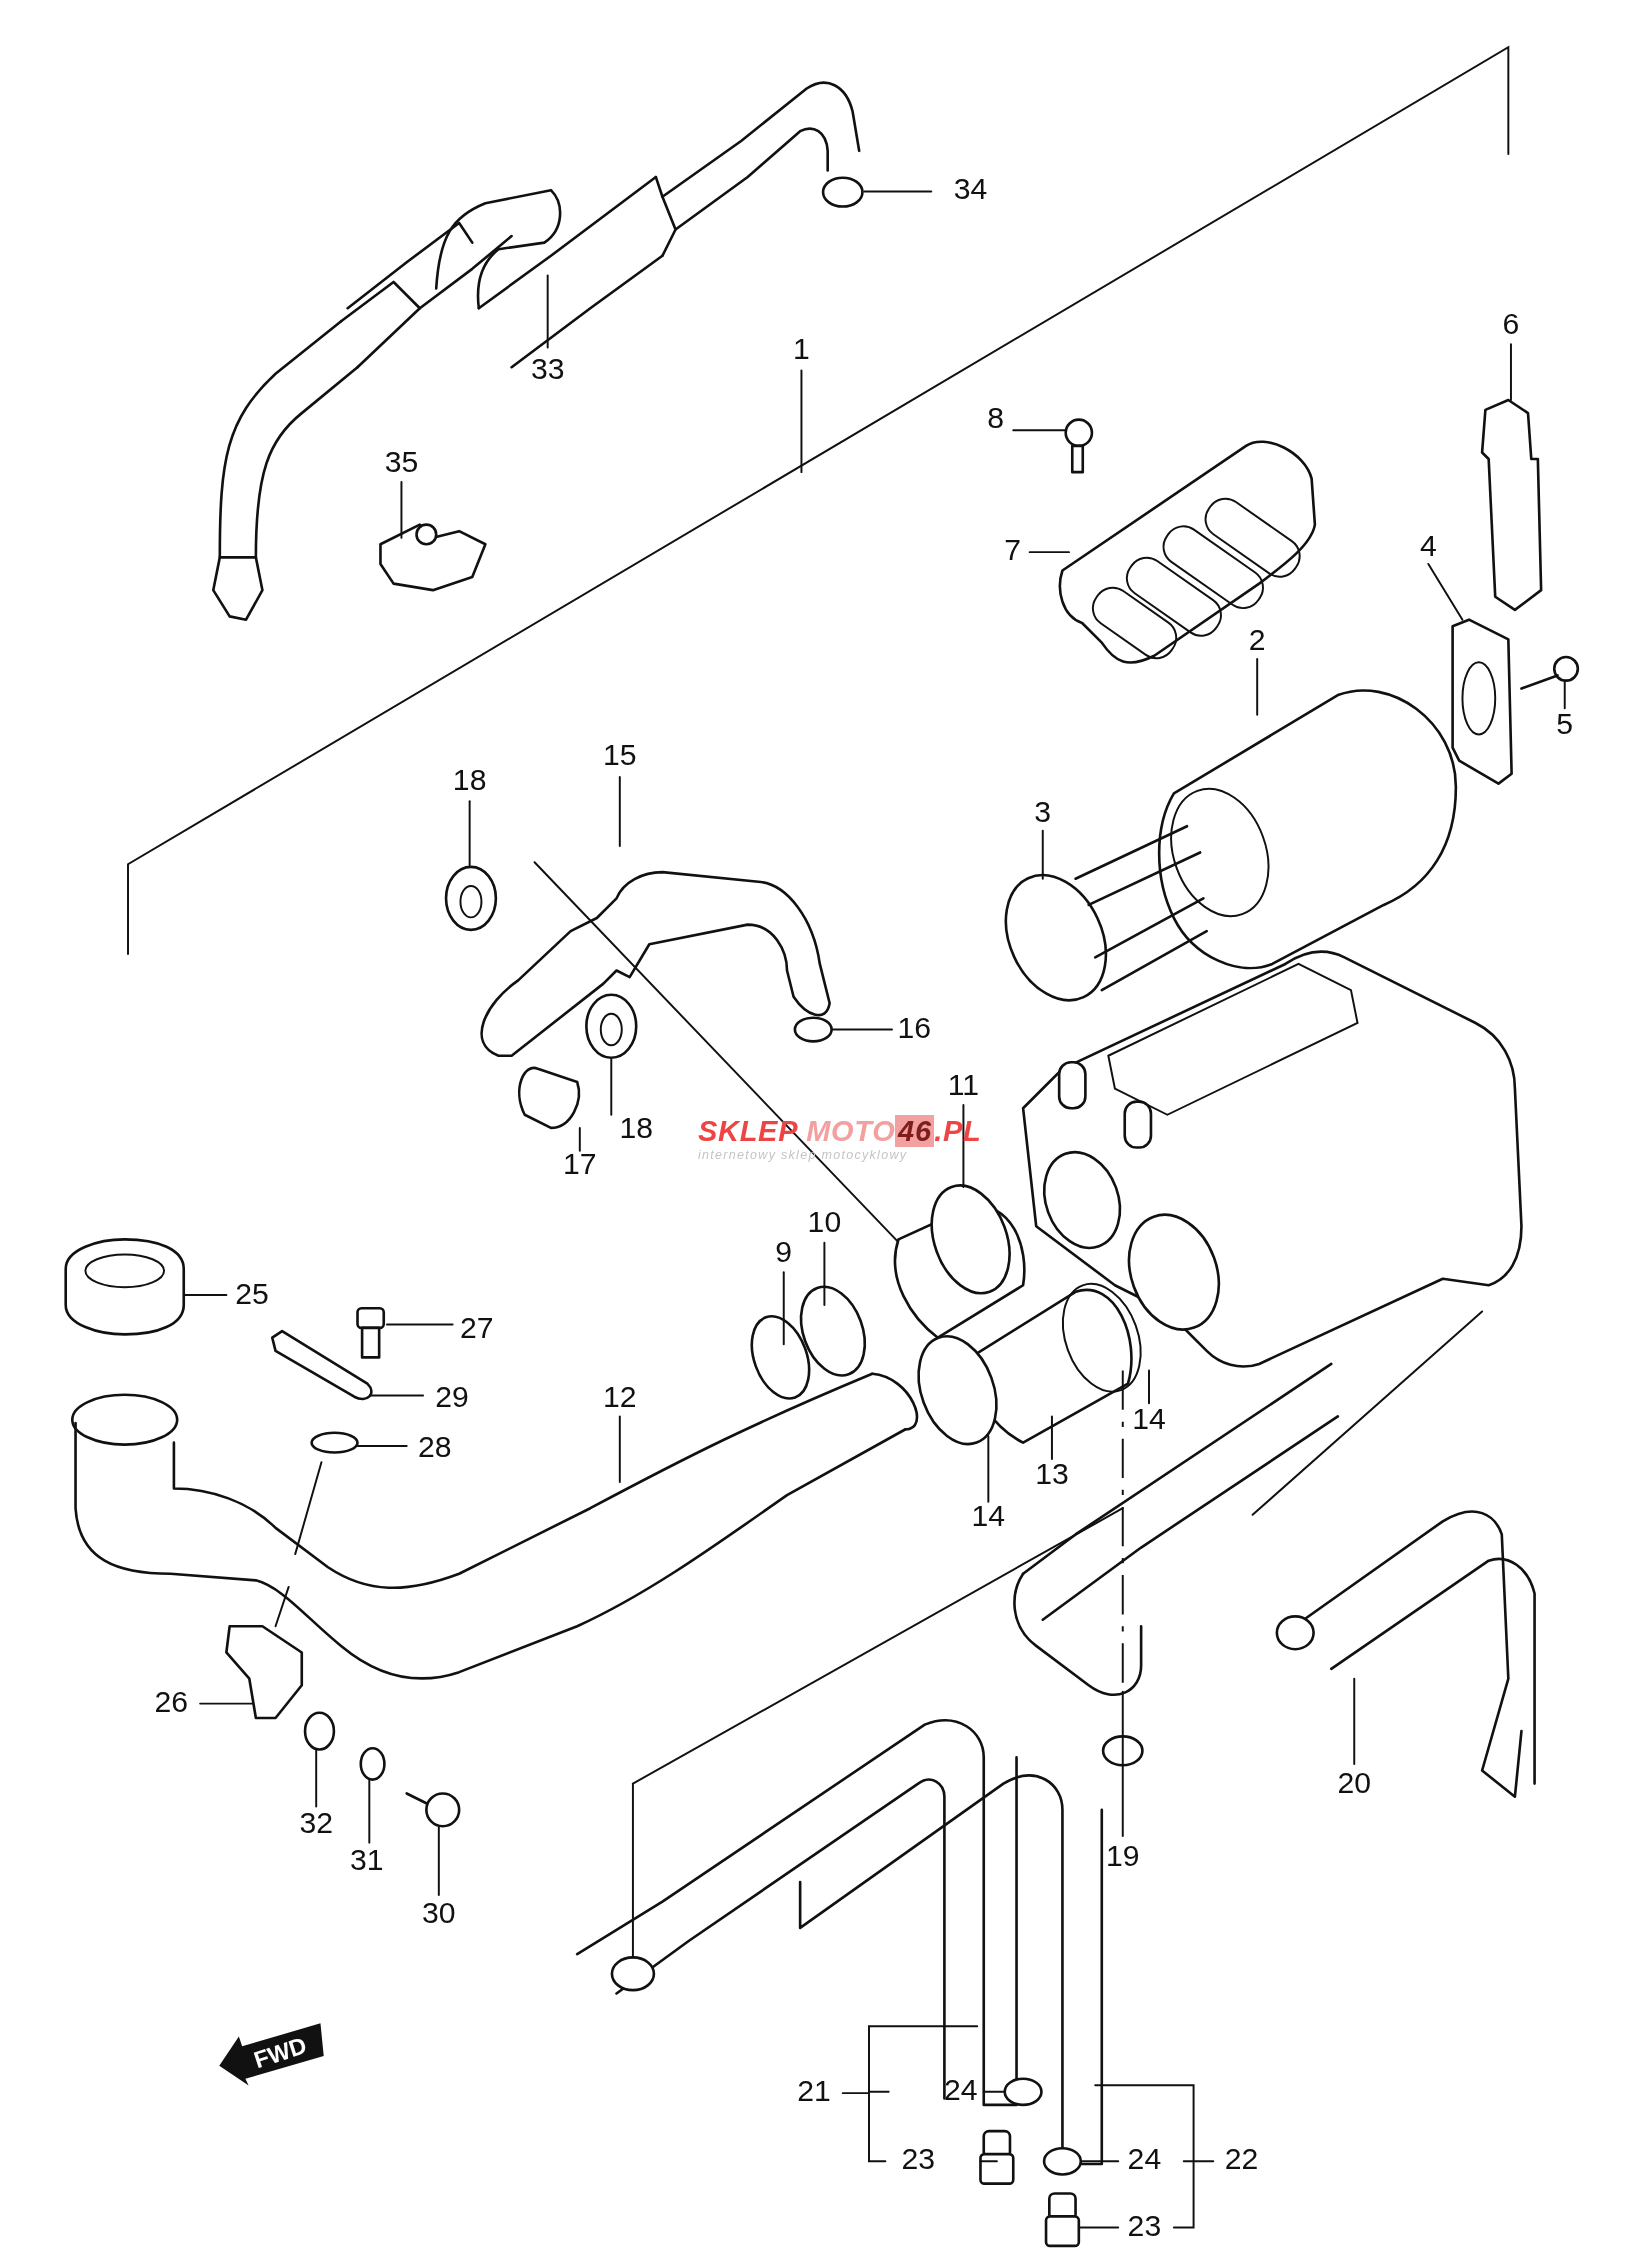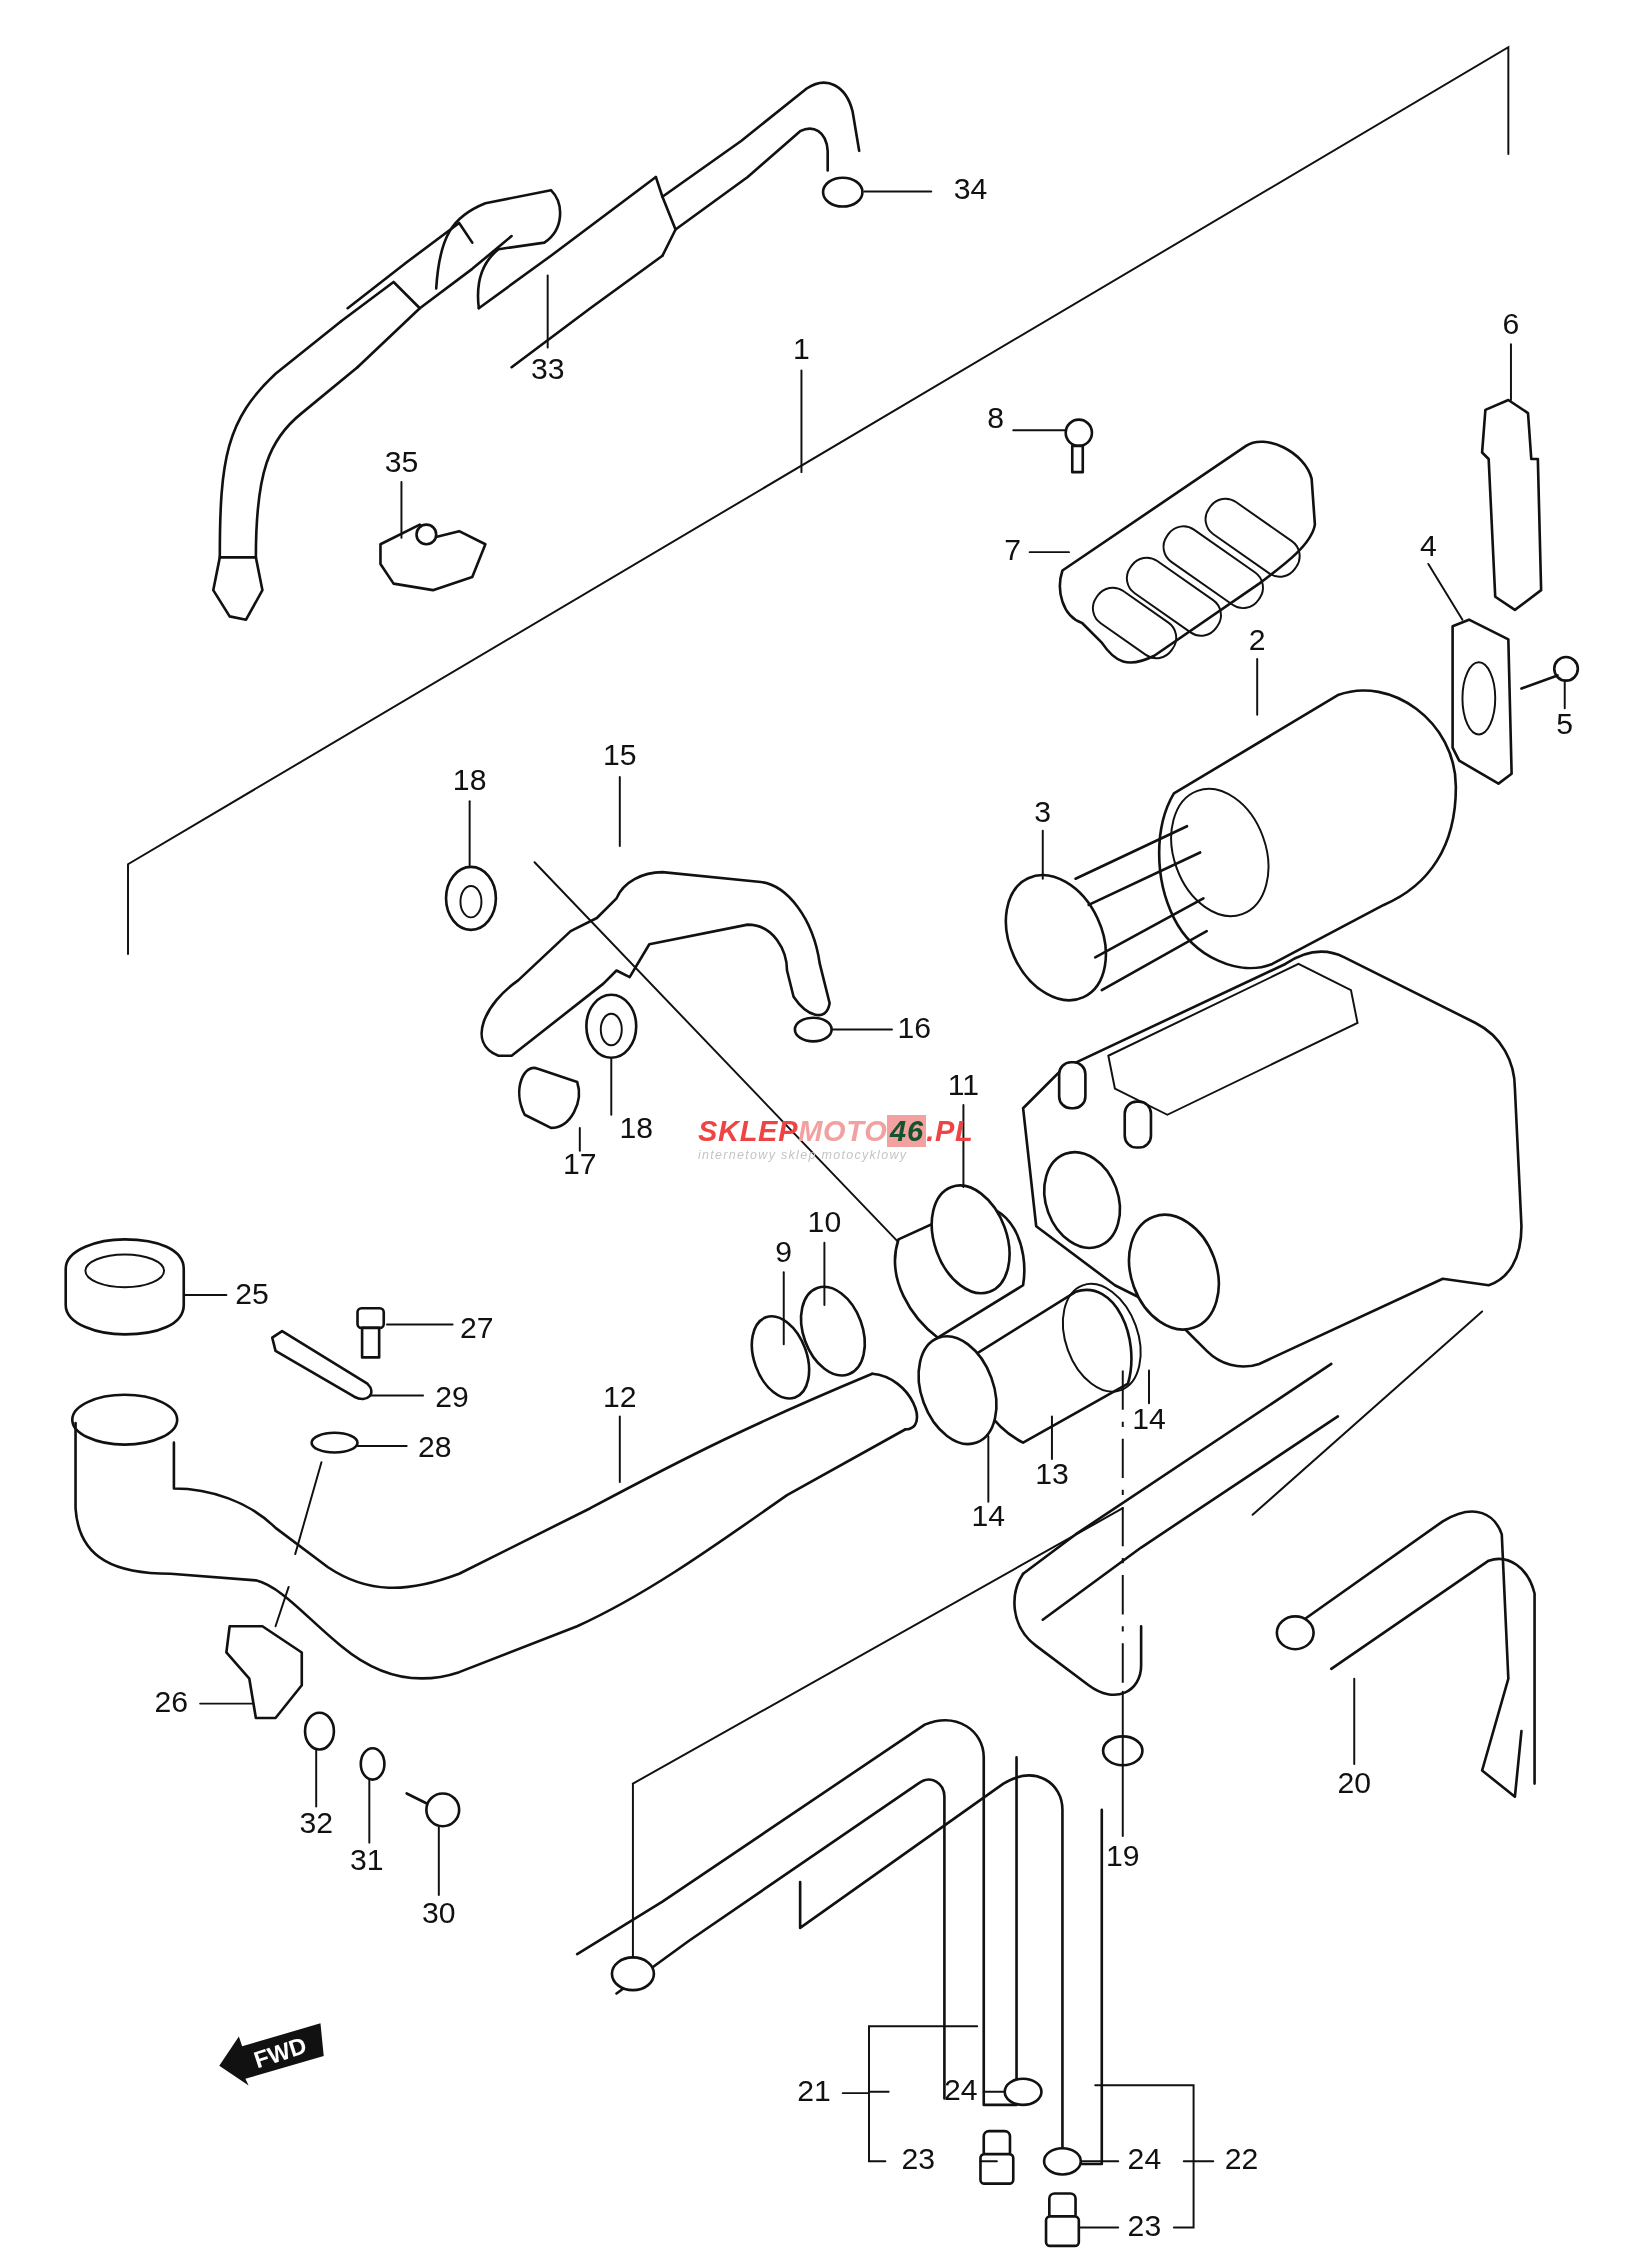--- a/index.html
+++ b/index.html
@@ -6,22 +6,22 @@
   body { width: 1637px; height: 2261px; position: relative; overflow: hidden; }
   #diagram { position: absolute; left: 0; top: 0; width: 1637px; height: 2261px; }
   .ln { fill: none; stroke: #111; stroke-width: 4; stroke-linecap: round; stroke-linejoin: round; }
   .thin { fill: none; stroke: #111; stroke-width: 3; stroke-linecap: round; }
   .dash { fill: none; stroke: #111; stroke-width: 3; stroke-dasharray: 60 18 8 18; }
   .part { fill: #fff; stroke: #111; stroke-width: 4; stroke-linejoin: round; }
   .lbl { font-family: "Liberation Sans", sans-serif; font-size: 46px; fill: #111; text-anchor: middle; dominant-baseline: middle; }
   .wm { position: absolute; left: 698px; top: 1115px; font-family: "Liberation Sans", sans-serif; font-weight: bold; font-style: italic; }
   .wm-main { font-size: 29px; letter-spacing: 0.7px; }
   .wm-a { color: #ef4444; }
-  .wm-b { color: #f2a0a0; }
-  .wm-c { background: #f2a0a0; color: #14532d; padding: 0 2.6px; }
+  .wm-b { color: #f2a0a0; margin-left: 8px; }
+  .wm-c { background: #f2a0a0; color: #7f1d1d; padding: 0 2.6px; }
   .wm-sub { font-size: 12.5px; color: #c4c4c4; letter-spacing: 1.3px; font-weight: normal; }
   .fwd { position: absolute; left: 216px; top: 2020px; }
 </style>
 </head>
 <body>
 
 <svg id="diagram" viewBox="0 0 2496 3448" xmlns="http://www.w3.org/2000/svg">
 
   <g>
     <path class="thin" d="M195 1455 L195 1318 L2300 72 L2300 235"></path>

